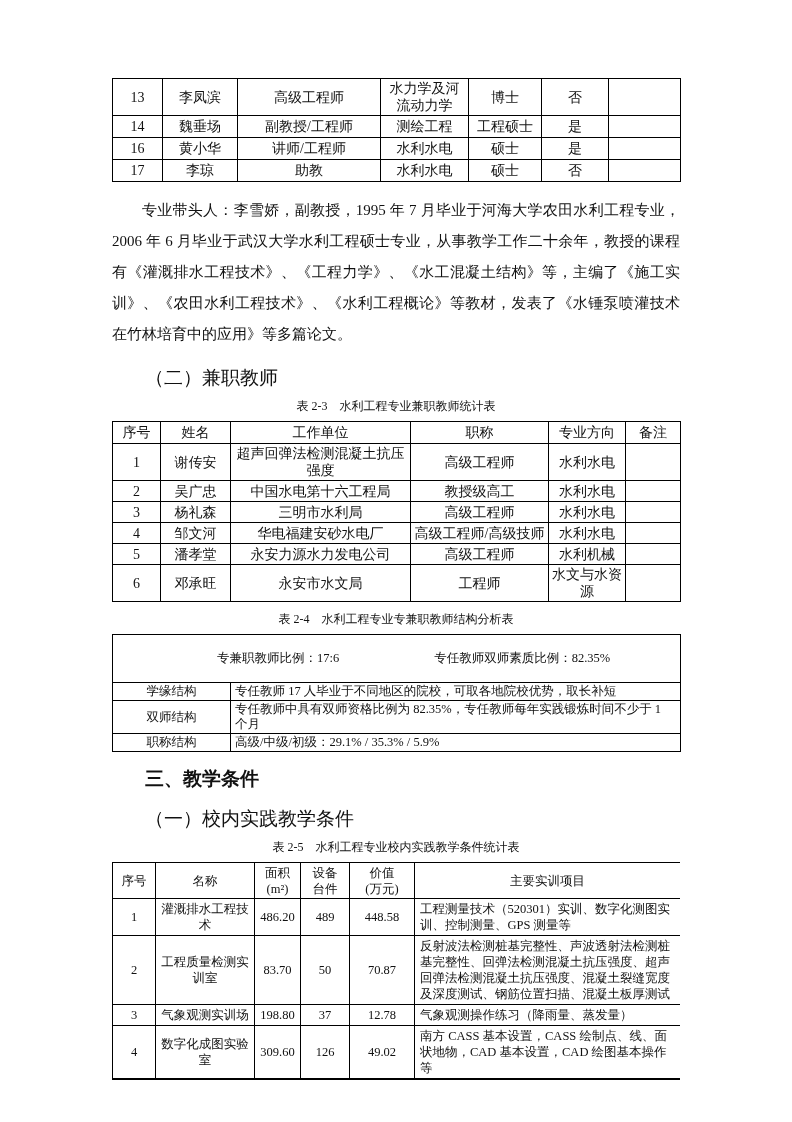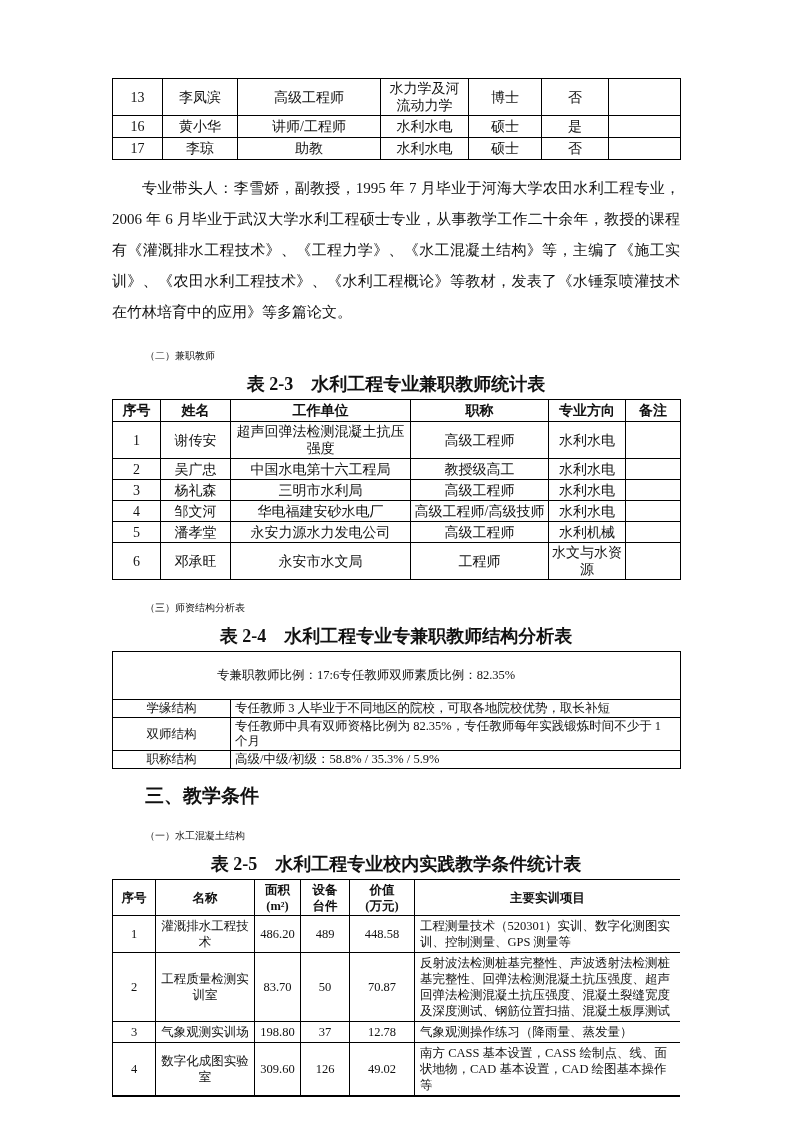--- a/index.html
+++ b/index.html
@@ -26,64 +26,64 @@
   }
   td, th {
     border: 1px solid #000;
     text-align: center;
     vertical-align: middle;
     padding: 1px 3px;
     white-space: pre-line;
     font-weight: normal;
     overflow: hidden;
   }
-  thead th { font-weight: bold; margin-left: 46px; }
+  thead th { font-weight: normal; margin-left: 46px; }
 
   
   .t1 { font-size: 14px; line-height: 17px; }
   .t1 td { height: 22px; }
   .t1 tbody tr:first-child td { height: 34px; }
 
   
   .bio {
     margin: 13px 0 0 0;
     font-size: 15px;
     line-height: 31px;
     text-align: justify;
     text-indent: 2em;
   }
 
   
   .subhead {
     margin: 17px 0 0 33px;
-    font-size: 10px;
+    font-size: 19px;
     font-weight: normal;
     line-height: 22px;
   }
 
   
   .tcaption {
     margin: 7px 0 5px 0;
     text-align: center;
-    font-size: 18px;
-    font-weight: bold;
+    font-size: 12px;
+    font-weight: normal;
     line-height: 20px;
   }
 
   
   .t23 { font-size: 14px; line-height: 17px; }
   .t23 td { height: 21px; }
   .t23 thead th { height: 22px; }
   .t23 tbody tr:first-child td { height: 34px; }
 
   
   .t24 { font-size: 12.5px; line-height: 15px; }
   .t24 td { height: 17px; padding: 1px 4px; }
   .t24-summary { text-align: left; }
-  .t24-summary .sumwrap { display: flex; padding-left: 100px; }
+  .t24-summary .sumwrap { display: flex; gap: 95px; padding-left: 100px; }
   .t24-value { text-align: left; padding-left: 8px; }
 
   
   .h2 {
     margin: 14px 0 0 33px;
     font-size: 19px;
     font-weight: bold;
     line-height: 25px;
   }
 
@@ -119,20 +119,29 @@
           <td>13</td>
           <td>李凤滨</td>
           <td>高级工程师</td>
           <td>水力学及河
 流动力学</td>
           <td>博士</td>
           <td>否</td>
           <td></td>
         </tr>
         <tr>
+          <td>14</td>
+          <td>魏垂场</td>
+          <td>副教授/工程师</td>
+          <td>测绘工程</td>
+          <td>工程硕士</td>
+          <td>是</td>
+          <td></td>
+        </tr>
+        <tr>
           <td>16</td>
           <td>黄小华</td>
           <td>讲师/工程师</td>
           <td>水利水电</td>
           <td>硕士</td>
           <td>是</td>
           <td></td>
         </tr>
         <tr>
           <td>17</td>
@@ -215,54 +224,53 @@
           <td>6</td>
           <td>邓承旺</td>
           <td>永安市水文局</td>
           <td>工程师</td>
           <td>水文与水资源</td>
           <td></td>
         </tr>
       </tbody>
     </table>
 
-  <div class="subhead">（三）师资结构分析表</div>
 
   <div class="tcaption">表 2-4　水利工程专业专兼职教师结构分析表</div>
   <table class="t24">
     <colgroup>
         <col style="width:118px">
         <col style="width:450px">
       </colgroup>
     <tbody>
       <tr>
         <td colspan="2" class="t24-summary">
           <span class="sumwrap">
             <span>专兼职教师比例：17:6</span>
             <span>专任教师双师素质比例：82.35%</span>
           </span>
         </td>
       </tr>
       <tr>
         <td>学缘结构</td>
-        <td class="t24-value">专任教师 3 人毕业于不同地区的院校，可取各地院校优势，取长补短</td>
+        <td class="t24-value">专任教师 17 人毕业于不同地区的院校，可取各地院校优势，取长补短</td>
       </tr>
       <tr>
         <td>双师结构</td>
         <td class="t24-value">专任教师中具有双师资格比例为 82.35%，专任教师每年实践锻炼时间不少于 1 个月</td>
       </tr>
       <tr>
         <td>职称结构</td>
-        <td class="t24-value">高级/中级/初级：58.8% / 35.3% / 5.9%</td>
+        <td class="t24-value">高级/中级/初级：29.1% / 35.3% / 5.9%</td>
       </tr>
     </tbody>
   </table>
 
   <div class="h2">三、教学条件</div>
-  <div class="subhead">（一）水工混凝土结构</div>
+  <div class="subhead">（一）校内实践教学条件</div>
 
   <div class="tcaption">表 2-5　水利工程专业校内实践教学条件统计表</div>
   <div class="cut-wrap">
     <table class="t25">
       <colgroup>
         <col style="width:43px">
           <col style="width:99px">
           <col style="width:46px">
         <col style="width:49px">
           <col style="width:65px">

